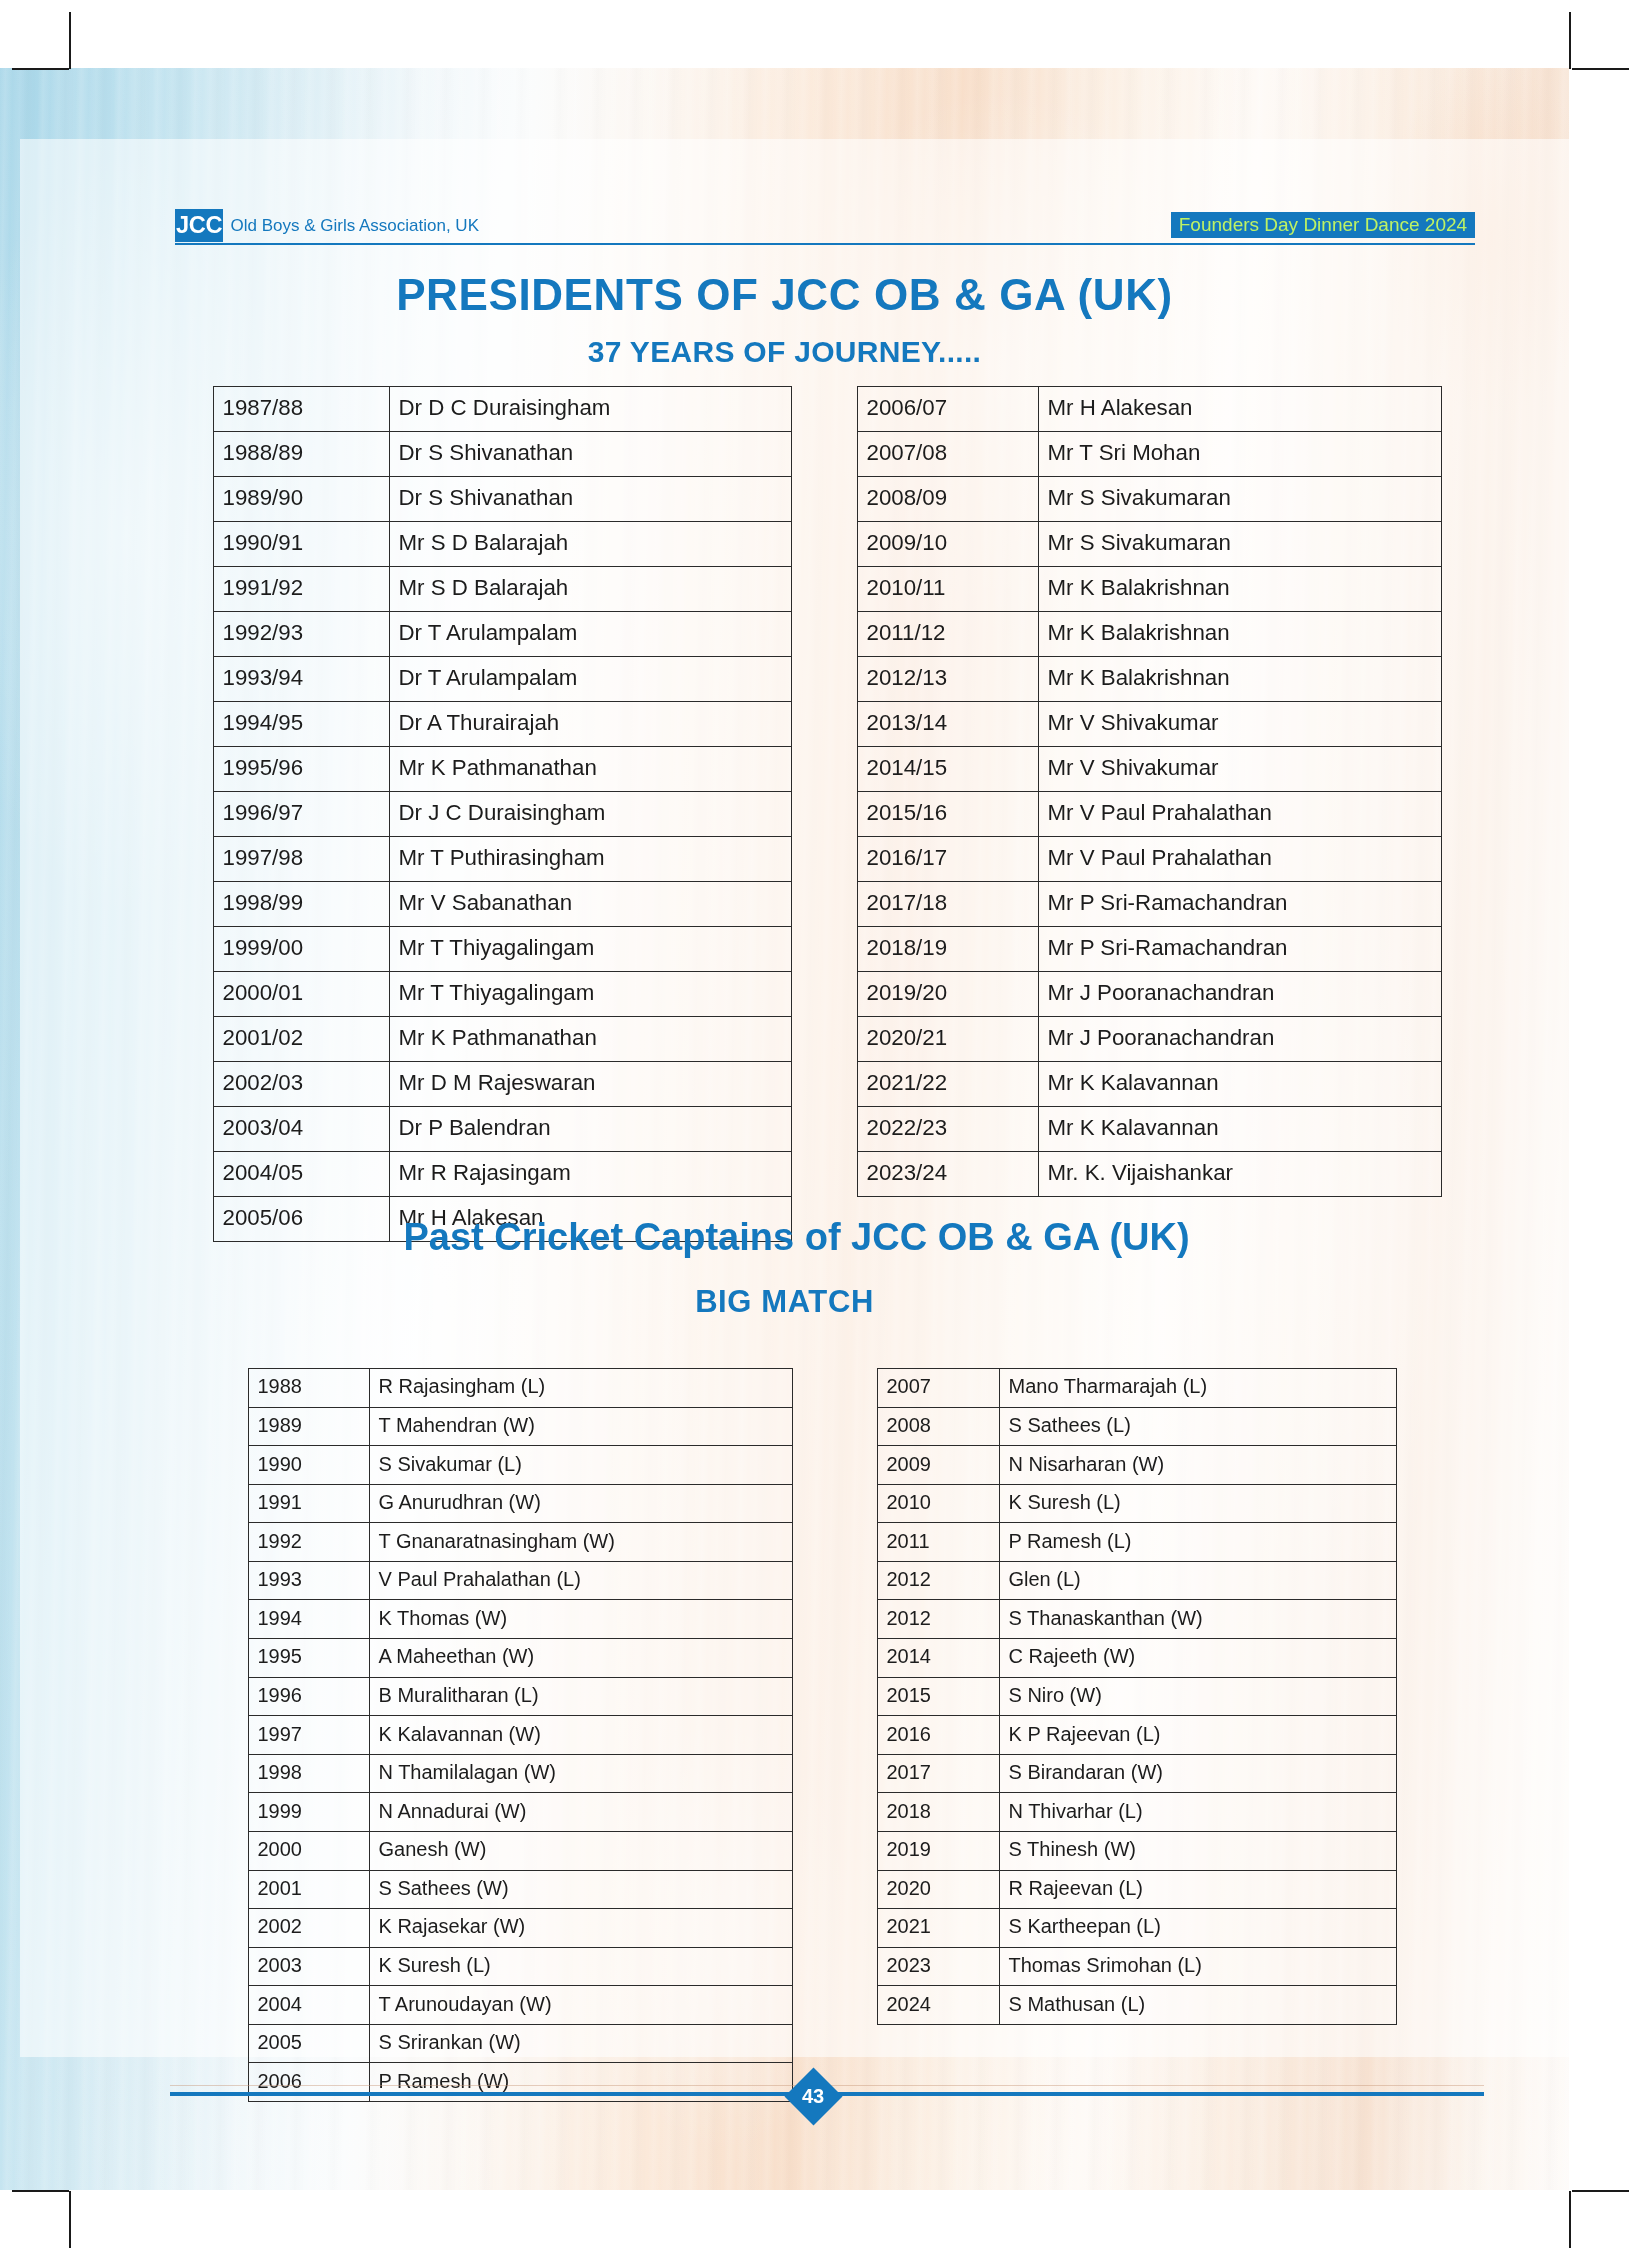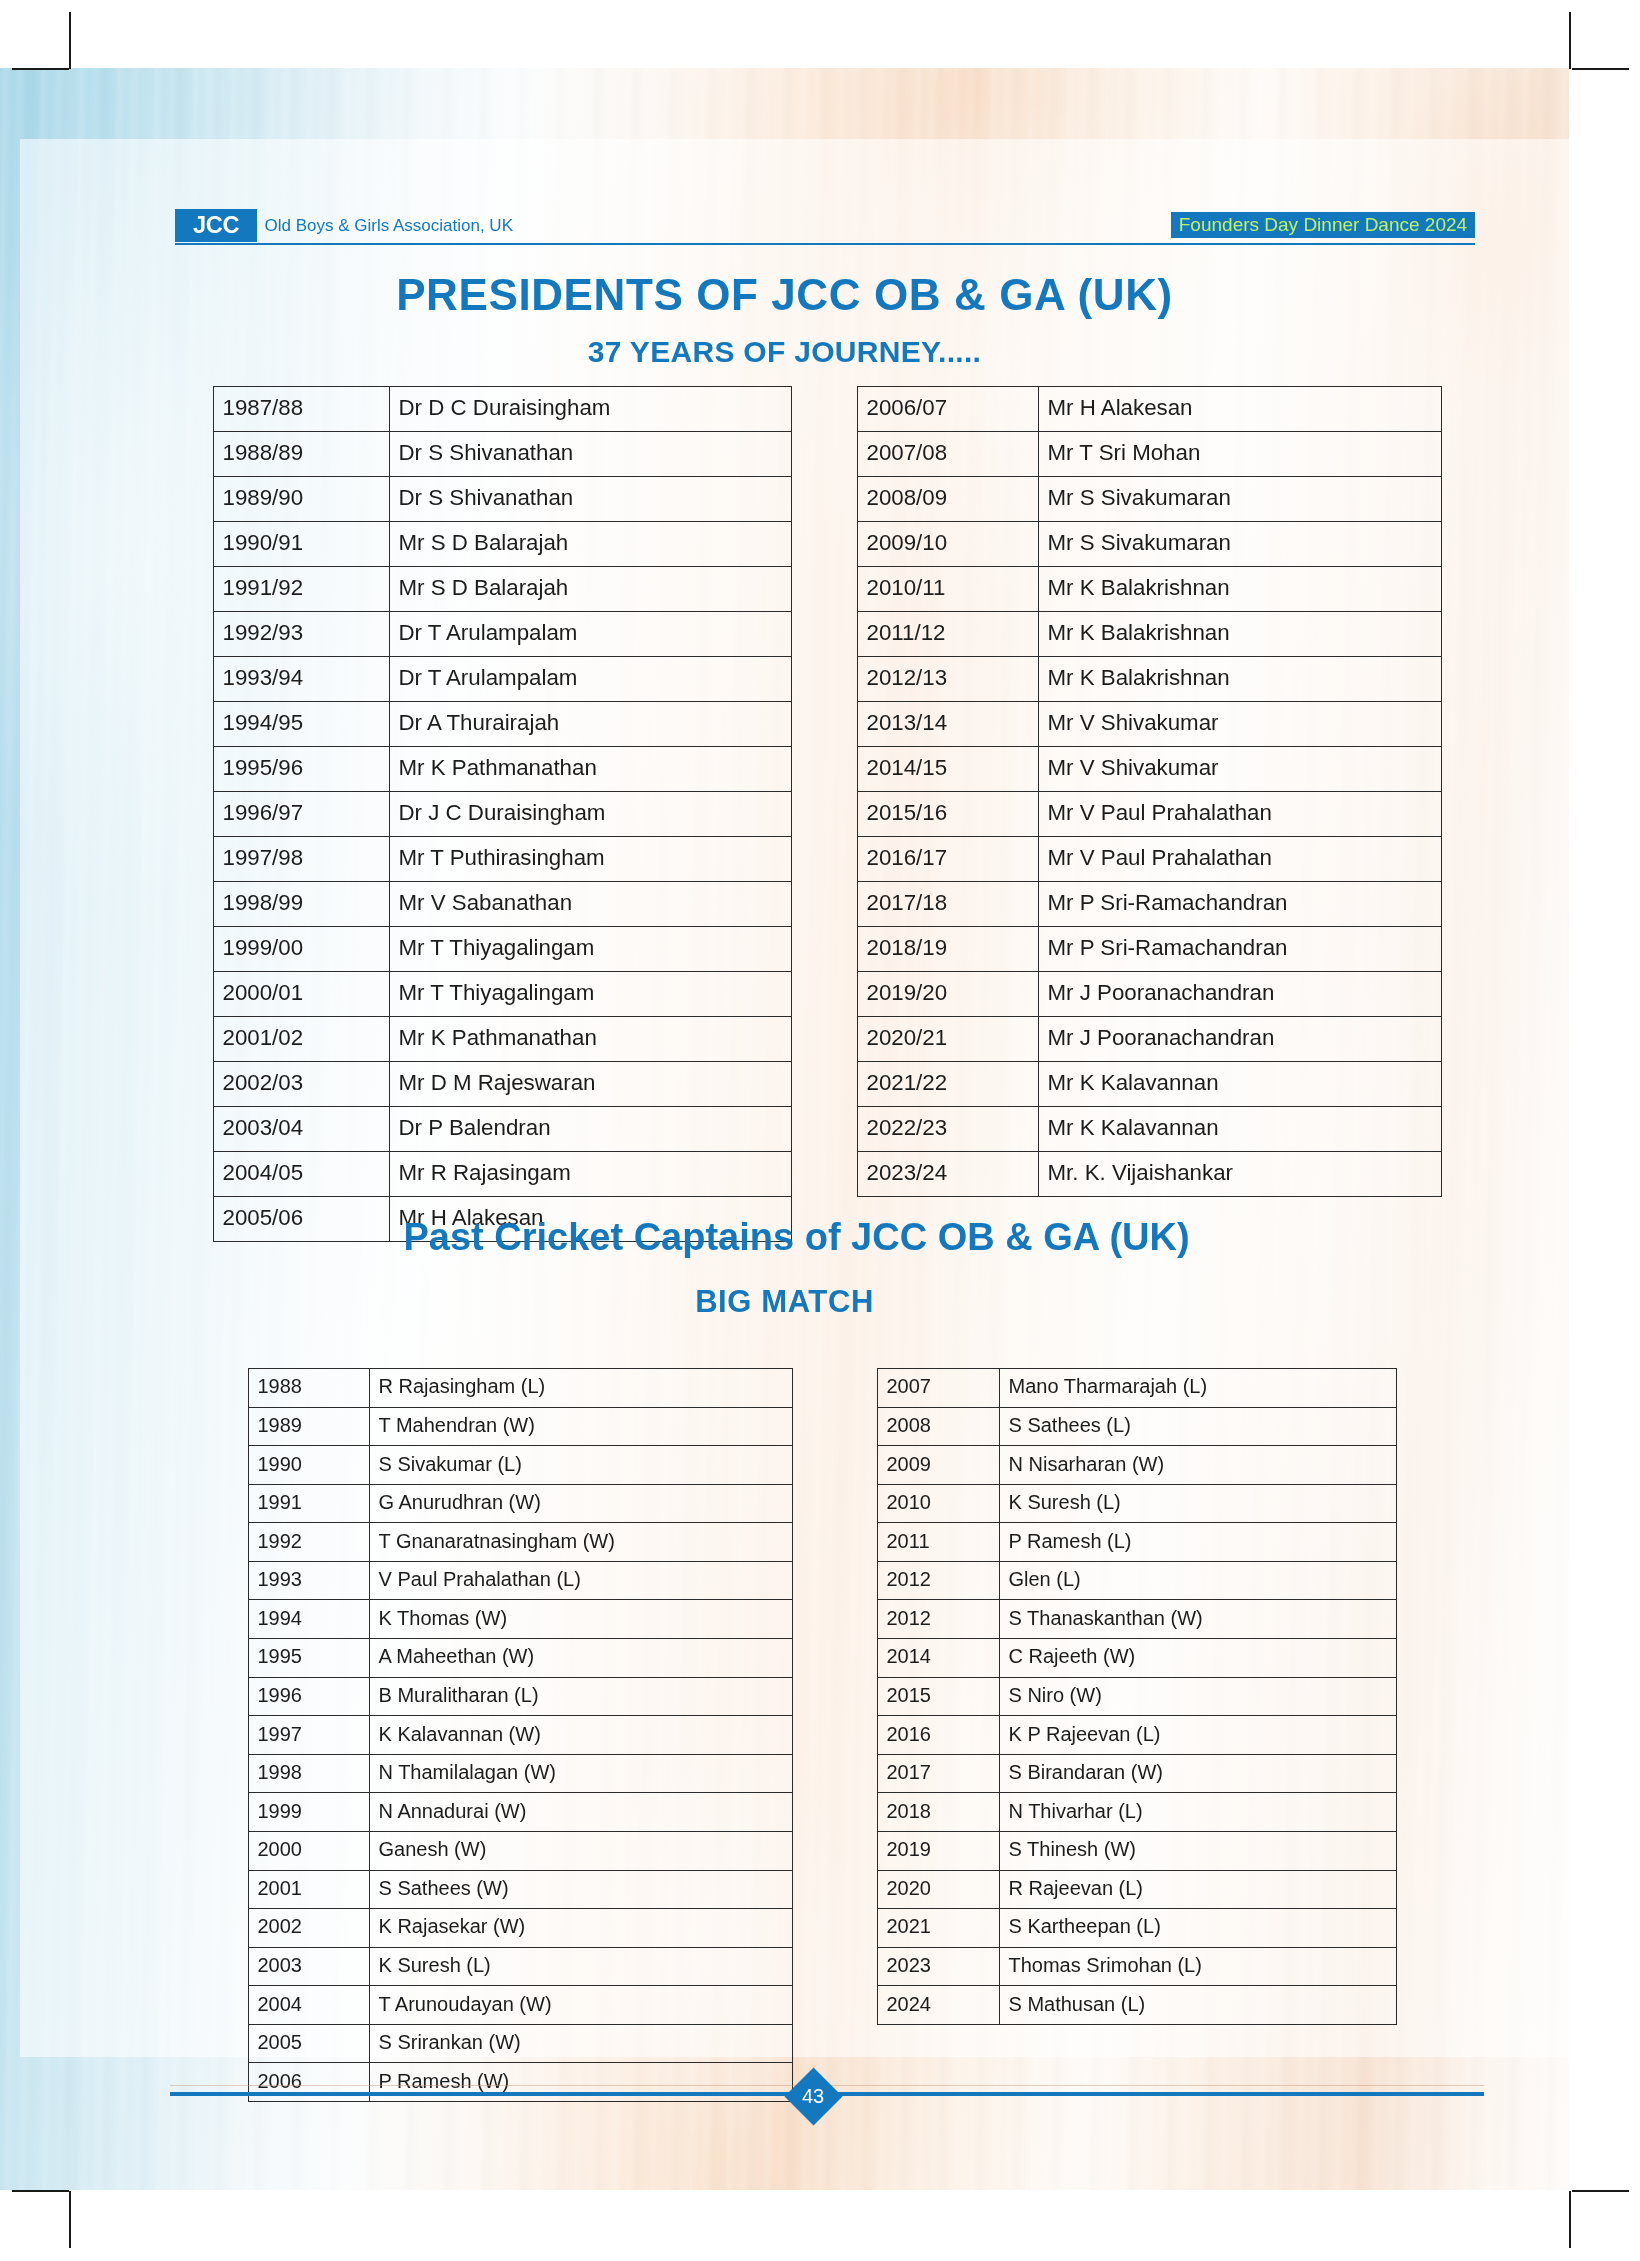--- a/index.html
+++ b/index.html
@@ -80,21 +80,21 @@
     z-index:2;
   }
 
   .inner{position:absolute;left:0;top:0;width:1569px;height:2122px;z-index:4;}
 
   
   .hdr-rule{position:absolute;left:175px;top:175px;width:1300px;height:2.4px;background:#1478be;}
   .brand{position:absolute;left:175px;top:141px;height:33px;display:flex;align-items:center;}
   .brand-badge{
     background:#1478be;color:#ffffff;font-weight:bold;font-size:23.6px;
-    letter-spacing:-0.3px;line-height:33px;padding:0 18px;height:33px;
+    letter-spacing:-0.3px;line-height:33px;padding:0 1px;height:33px;
     display:inline-block;
   }
   .brand-text{
     color:#1478be;font-size:17px;margin-left:7.2px;line-height:33px;white-space:nowrap;
   }
   .event-badge{
     position:absolute;right:94px;top:144px;background:#1478be;color:#bef264;
     font-size:19px;padding:3px 7.9px 4.2px 7.9px;white-space:nowrap;line-height:1;
   }
 
@@ -151,21 +151,21 @@
   .foot-rule{position:absolute;left:170px;top:2024px;width:1314px;height:4.2px;background:#1478be;}
   .foot-hair{position:absolute;left:170px;top:2017px;width:1314px;height:1.2px;background:rgba(200,150,120,0.45);}
   .pagenum-wrap{position:absolute;left:784px;top:1999px;width:58px;height:58px;}
   .pagenum-dia{
     position:absolute;left:0;top:0;width:41px;height:41px;margin:8.5px;
     background:#1478be;transform:rotate(45deg);
   }
   .pagenum-txt{
     position:absolute;left:0;top:0;width:58px;height:58px;
     display:flex;align-items:center;justify-content:center;
-    color:#ffffff;font-size:20px;font-weight:normal;
+    color:#ffffff;font-size:20px;font-weight:bold;
   }
 </style>
 </head>
 <body>
 
 <div class="cropmark cm-tl-v"></div>
 <div class="cropmark cm-tl-h"></div>
 <div class="cropmark cm-tr-v"></div>
 <div class="cropmark cm-tr-h"></div>
 <div class="cropmark cm-bl-v"></div>

